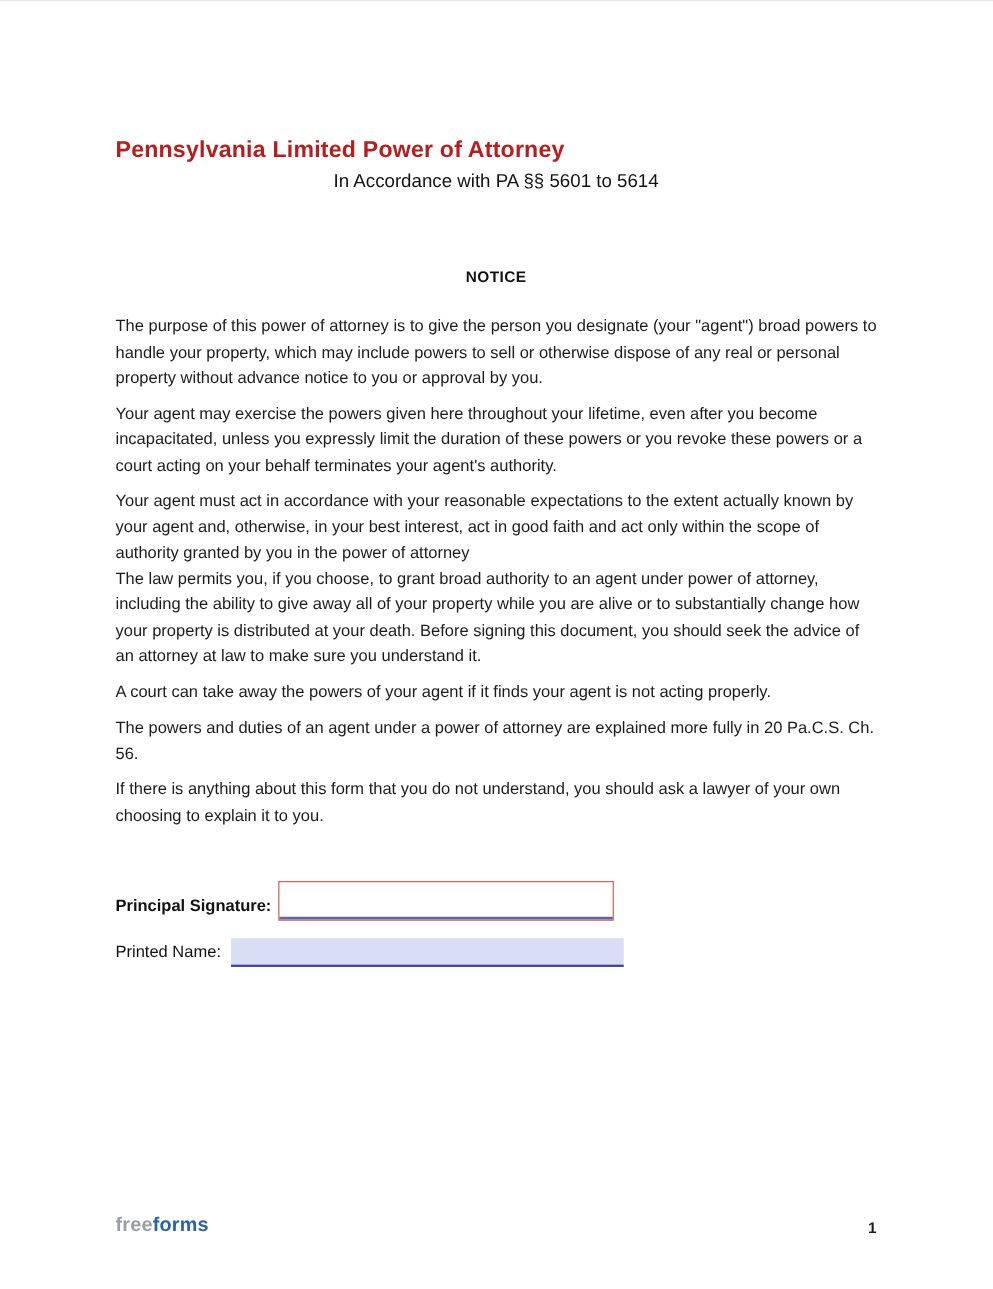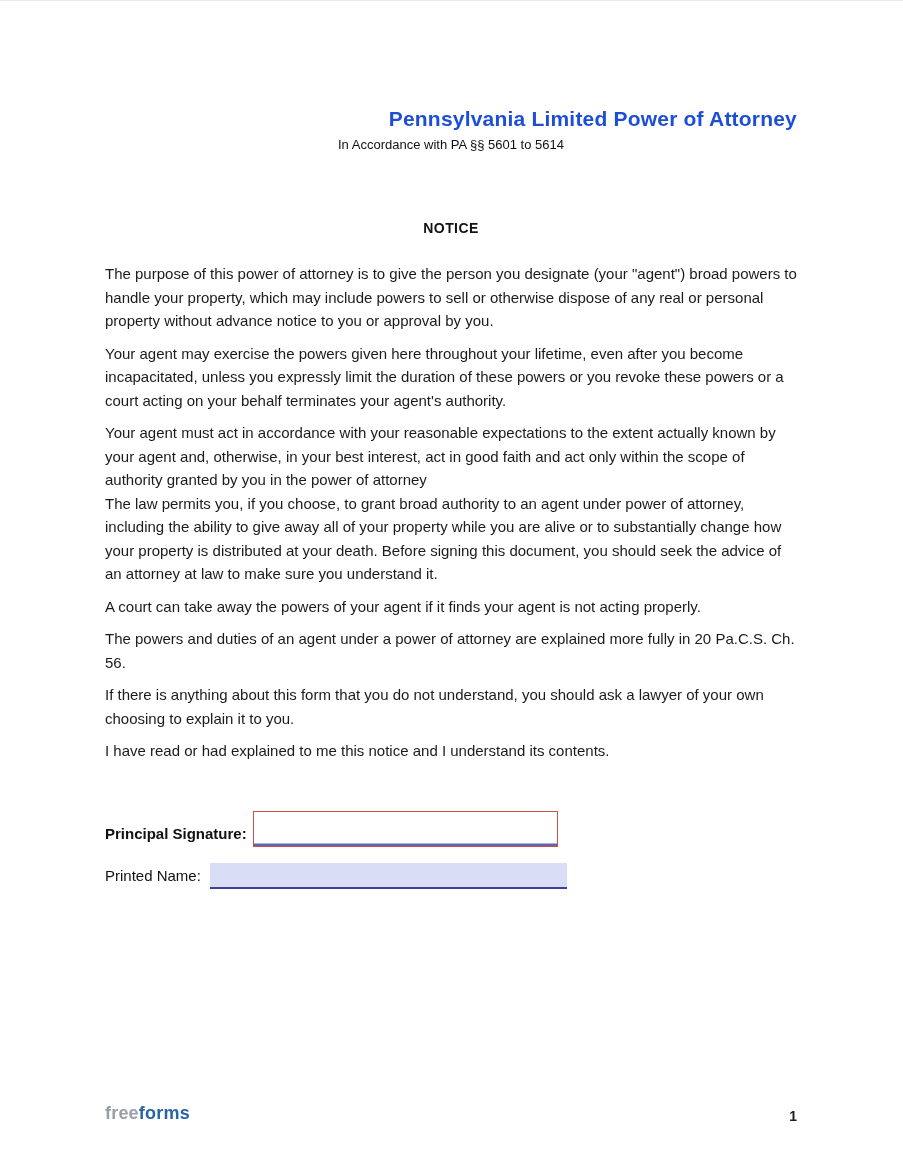--- a/index.html
+++ b/index.html
@@ -12,29 +12,30 @@
     height: 1172px;
     margin: 0 auto;
     background: #ffffff;
     overflow: hidden;
     border-top: 1px solid #e8e8e8;
   }
 
   .content { padding: 106px 106px 0 105px; }
 
   .doc-title {
-    text-align: right;
+    text-align: left;
     font-size: 21px;
     font-weight: bold;
-    color: #1d4ed8;
+    color: #b91c1c;
     letter-spacing: 0.2px;
+    margin-top: 18px;
   }
   .doc-subtitle {
     text-align: center;
-    font-size: 13px;
+    font-size: 17px;
     margin-top: 6px;
     color: #111111;
   }
   .notice-heading {
     text-align: center;
     font-size: 14px;
     font-weight: bold;
     margin-top: 68px;
     color: #111111;
     letter-spacing: 0.4px;
@@ -125,21 +126,20 @@
     <div class="notice-heading">NOTICE</div>
 
     <div class="paragraphs">
       <p class="para">The purpose of this power of attorney is to give the person you designate (your "agent") broad powers to handle your property, which may include powers to sell or otherwise dispose of any real or personal property without advance notice to you or approval by you.</p>
       <p class="para">Your agent may exercise the powers given here throughout your lifetime, even after you become incapacitated, unless you expressly limit the duration of these powers or you revoke these powers or a court acting on your behalf terminates your agent's authority.</p>
       <p class="para no-gap">Your agent must act in accordance with your reasonable expectations to the extent actually known by your agent and, otherwise, in your best interest, act in good faith and act only within the scope of authority granted by you in the power of attorney</p>
       <p class="para">The law permits you, if you choose, to grant broad authority to an agent under power of attorney, including the ability to give away all of your property while you are alive or to substantially change how your property is distributed at your death. Before signing this document, you should seek the advice of an attorney at law to make sure you understand it.</p>
       <p class="para">A court can take away the powers of your agent if it finds your agent is not acting properly.</p>
       <p class="para">The powers and duties of an agent under a power of attorney are explained more fully in 20 Pa.C.S. Ch. 56.</p>
       <p class="para">If there is anything about this form that you do not understand, you should ask a lawyer of your own choosing to explain it to you.</p>
-      <p class="para">I have read or had explained to me this notice and I understand its contents.</p>
     </div>
 
     <div class="form-section">
       <div class="form-row">
         <span class="field-label bold">Principal Signature:</span>
         <input type="text" class="sig-input" value="" style="">
       </div>
       <div class="form-row">
         <span class="field-label">Printed Name:</span>
         <input type="text" class="filled-input printed-name-input" value="" style="">

